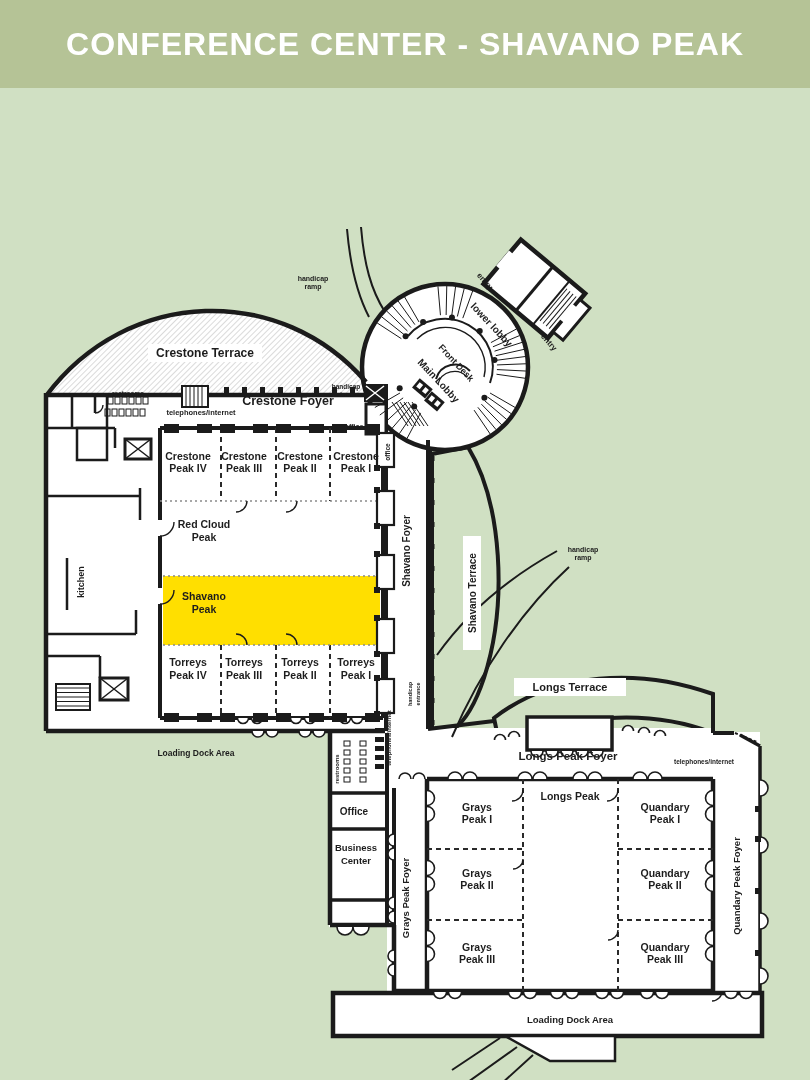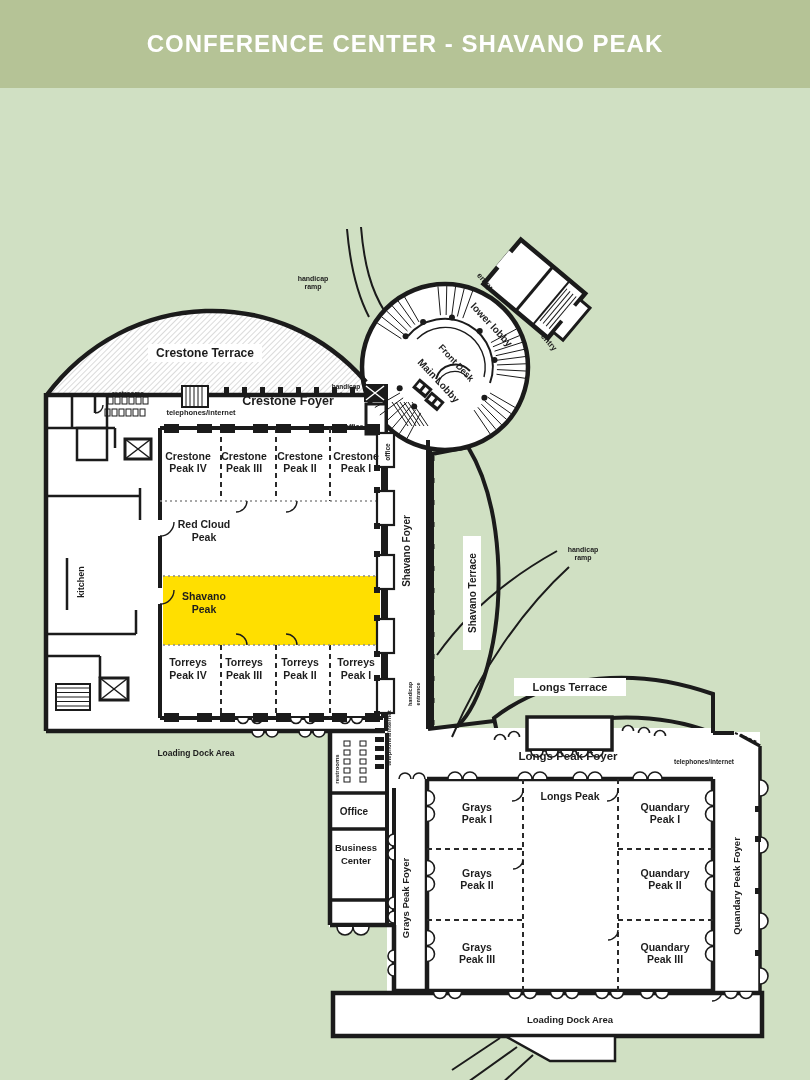--- a/index.html
+++ b/index.html
@@ -1,18 +1,18 @@
 <!DOCTYPE html>
 <html><head>
 <meta charset="utf-8">
 <style>
   html,body{margin:0;padding:0;}
   body{width:810px;height:1080px;background:#d0e0c3;font-family:"Liberation Sans",sans-serif;overflow:hidden;position:relative;}
   .header{position:absolute;top:0;left:0;width:810px;height:88px;background:#b5c396;display:flex;align-items:center;justify-content:center;}
-  .header h1{margin:0;color:#fff;font-size:24px;font-weight:bold;letter-spacing:1px;white-space:nowrap;}
+  .header h1{margin:0;color:#fff;font-size:32px;font-weight:bold;letter-spacing:1px;white-space:nowrap;}
   #plan{position:absolute;top:88px;left:0;}
   text{fill:#1d1d1d;font-family:"Liberation Sans",sans-serif;font-weight:bold;}
   .w{stroke:#1b1b1b;fill:none;}
   .dash{stroke:#2a2a2a;stroke-width:2;fill:none;stroke-dasharray:5 4;}
   .dot{stroke:#8a8a8a;stroke-width:1.6;fill:none;stroke-dasharray:2 3;}
   .plate{fill:#ffffff;}
 </style>
 </head>
 <body>
 

